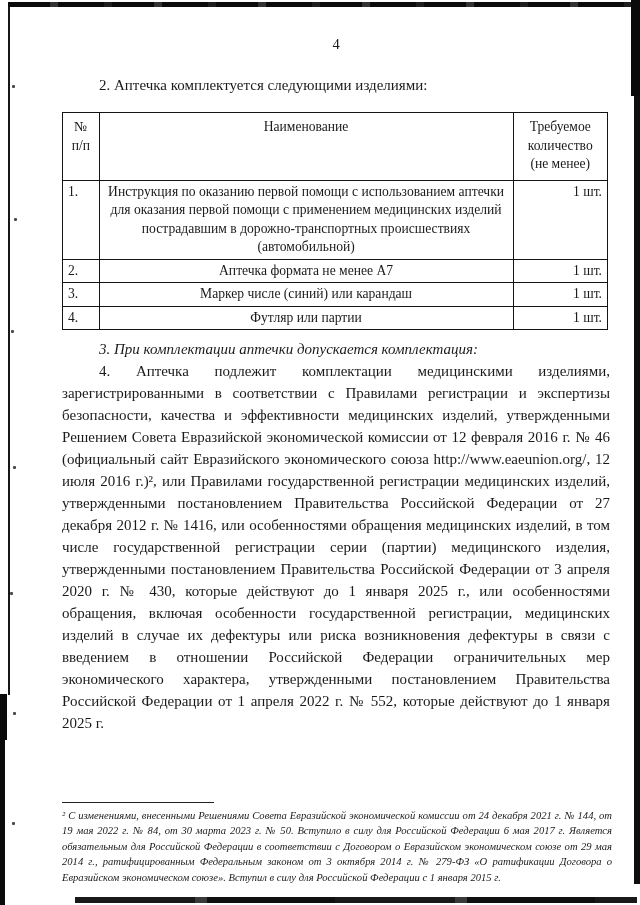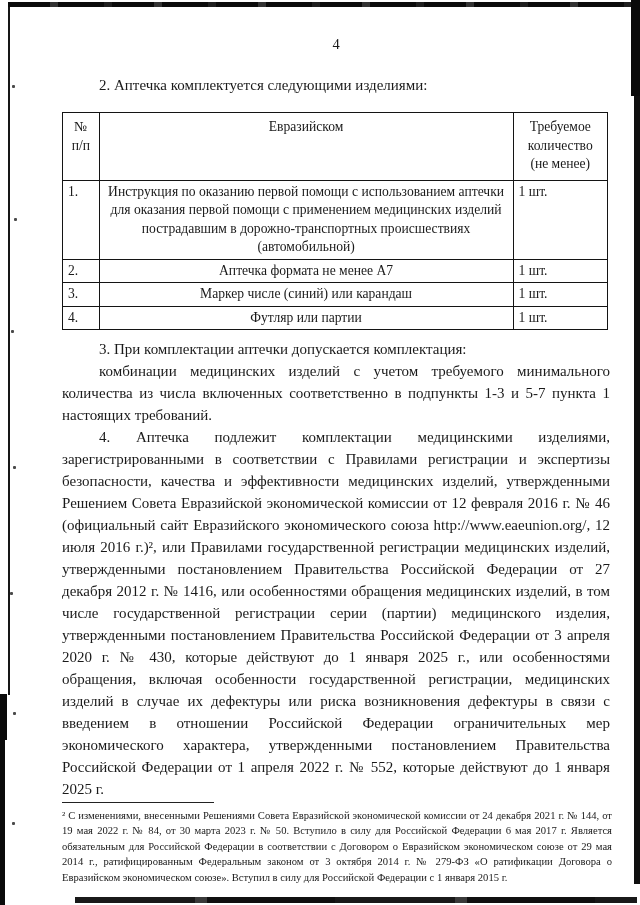--- a/index.html
+++ b/index.html
@@ -49,55 +49,56 @@
     font-size: 14.5px;
   }
   .para {
     margin: 0;
     font-size: 15px;
     line-height: 22px;
     text-align: justify;
     text-indent: 37px;
   }
   .intro-line { margin-top: 21px; }
-  .after-table { margin-top: 8px; }
+  .after-table { margin-top: 8px; font-style: italic; }
 
   
   table.kit {
     border-collapse: collapse;
     width: 546px;
     margin-top: 16px;
     font-size: 13.6px;
     line-height: 18.5px;
   }
   table.kit th, table.kit td {
     border: 1.5px solid #141414;
     padding: 2px 5px;
     vertical-align: top;
   }
   table.kit th { font-weight: normal; text-align: center; padding-top: 5px; padding-bottom: 6px; }
   td.cell-num { width: 26px; text-align: left; }
   td.cell-name { width: 412px; text-align: center; }
-  td.cell-qty { width: 84px; text-align: left; font-family: Liberation Serif, serif; }
+  td.cell-qty { width: 84px; text-align: right; font-family: Liberation Serif, serif; }
 
   
   .footnote-block {
     position: absolute;
     left: 62px; top: 802px; width: 550px;
   }
   .footnote-rule {
     width: 152px; height: 0;
     border-top: 1.5px solid #222222;
     margin-bottom: 5px;
   }
   .footnote-text {
     margin: 0;
     font-size: 10.6px;
     line-height: 15.4px;
     text-align: justify;
+    font-style: italic;
   }
 </style>
 </head>
 <body>
 
 <div class="artifact top-edge-bar"></div>
 <div class="artifact left-edge-line"></div>
 <div class="artifact left-bottom-bar"></div>
 <div class="artifact left-bottom-notch"></div>
 <div class="artifact right-bar-top"></div>
@@ -114,21 +115,21 @@
 <div class="content">
 
   <div class="page-number">4</div>
 
   <p class="para intro-line">2. Аптечка комплектуется следующими изделиями:</p>
 
   <table class="kit">
     <thead>
       <tr>
         <th><span>№</span><br><span>п/п</span></th>
-        <th>Евразийском</th>
+        <th>Наименование</th>
         <th>Требуемое количество (не менее)</th>
       </tr>
     </thead>
     <tbody>
       <tr>
         <td class="cell-num">1.</td>
         <td class="cell-name">Инструкция по оказанию первой помощи с использованием аптечки для оказания первой помощи с применением медицинских изделий пострадавшим в дорожно-транспортных происшествиях (автомобильной)</td>
         <td class="cell-qty">1 шт.</td>
       </tr>
       <tr>
@@ -143,21 +144,20 @@
       </tr>
       <tr>
         <td class="cell-num">4.</td>
         <td class="cell-name">Футляр или партии</td>
         <td class="cell-qty">1 шт.</td>
       </tr>
     </tbody>
   </table>
 
   <p class="para after-table">3. При комплектации аптечки допускается комплектация:</p>
-  <p class="para">комбинации медицинских изделий с учетом требуемого минимального количества из числа включенных соответственно в подпункты 1-3 и 5-7 пункта 1 настоящих требований.</p>
   <p class="para">4. Аптечка подлежит комплектации медицинскими изделиями, зарегистрированными в соответствии с Правилами регистрации и экспертизы безопасности, качества и эффективности медицинских изделий, утвержденными Решением Совета Евразийской экономической комиссии от 12 февраля 2016 г. № 46 (официальный сайт Евразийского экономического союза http://www.eaeunion.org/, 12 июля 2016 г.)², или Правилами государственной регистрации медицинских изделий, утвержденными постановлением Правительства Российской Федерации от 27 декабря 2012 г. № 1416, или особенностями обращения медицинских изделий, в том числе государственной регистрации серии (партии) медицинского изделия, утвержденными постановлением Правительства Российской Федерации от 3 апреля 2020 г. № 430, которые действуют до 1 января 2025 г., или особенностями обращения, включая особенности государственной регистрации, медицинских изделий в случае их дефектуры или риска возникновения дефектуры в связи с введением в отношении Российской Федерации ограничительных мер экономического характера, утвержденными постановлением Правительства Российской Федерации от 1 апреля 2022 г. № 552, которые действуют до 1 января 2025 г.</p>
 
 </div>
 
 <div class="footnote-block">
   <div class="footnote-rule"></div>
   <p class="footnote-text">² С изменениями, внесенными Решениями Совета Евразийской экономической комиссии от 24 декабря 2021 г. № 144, от 19 мая 2022 г. № 84, от 30 марта 2023 г. № 50. Вступило в силу для Российской Федерации 6 мая 2017 г. Является обязательным для Российской Федерации в соответствии с Договором о Евразийском экономическом союзе от 29 мая 2014 г., ратифицированным Федеральным законом от 3 октября 2014 г. № 279-ФЗ «О ратификации Договора о Евразийском экономическом союзе». Вступил в силу для Российской Федерации с 1 января 2015 г.</p>
 </div>
 
 </body></html>

